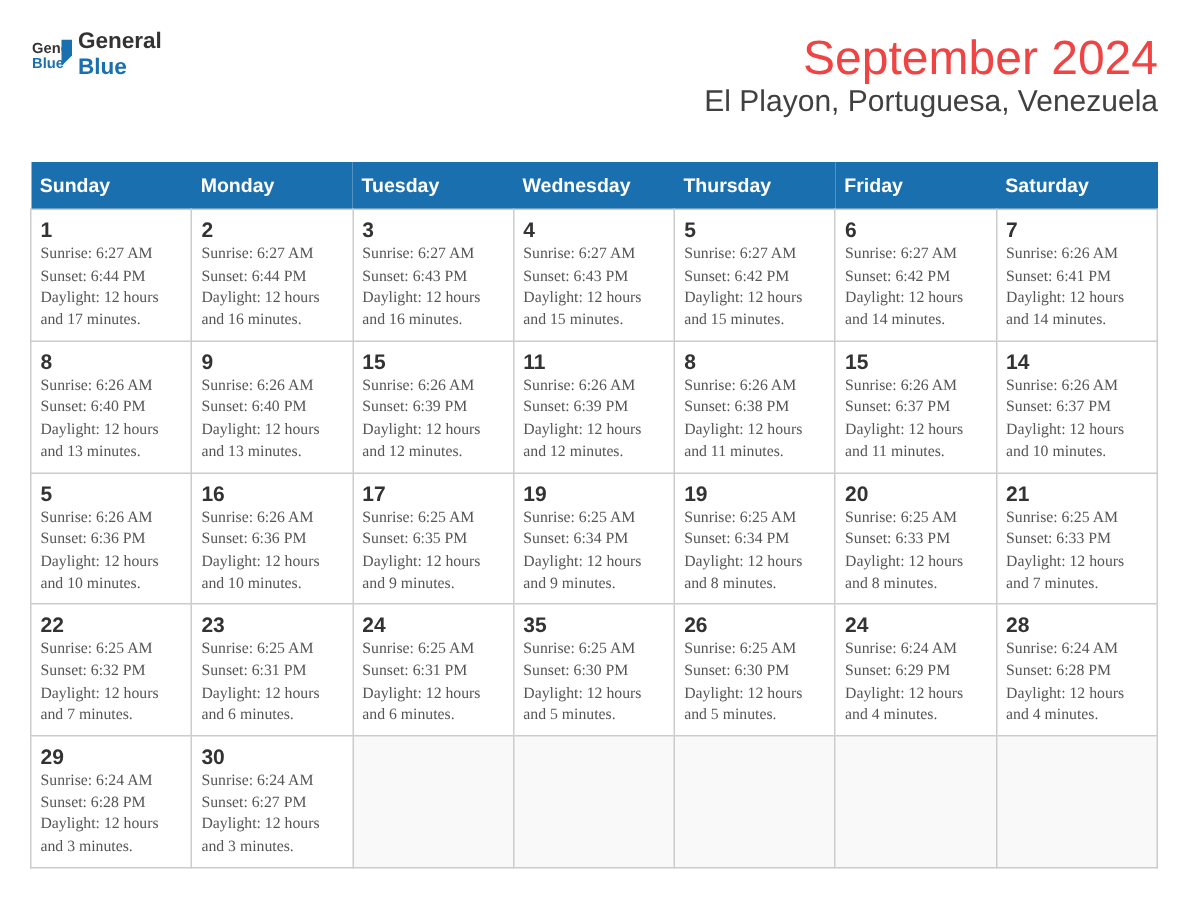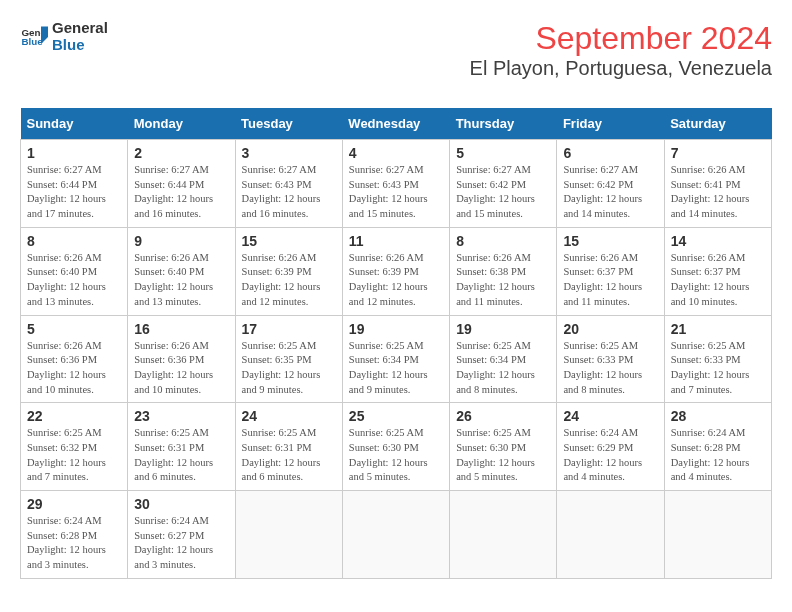--- a/index.html
+++ b/index.html
@@ -208,21 +208,21 @@
         </td>
         <td>
           <span class="day-number">23</span>
           <div class="day-info">Sunrise: 6:25 AM<br>Sunset: 6:31 PM<br>Daylight: 12 hours and 6 minutes.</div>
         </td>
         <td>
           <span class="day-number">24</span>
           <div class="day-info">Sunrise: 6:25 AM<br>Sunset: 6:31 PM<br>Daylight: 12 hours and 6 minutes.</div>
         </td>
         <td>
-          <span class="day-number">25</span>
+          <span class="day-number">35</span>
           <div class="day-info">Sunrise: 6:25 AM<br>Sunset: 6:30 PM<br>Daylight: 12 hours and 5 minutes.</div>
         </td>
         <td>
           <span class="day-number">26</span>
           <div class="day-info">Sunrise: 6:25 AM<br>Sunset: 6:30 PM<br>Daylight: 12 hours and 5 minutes.</div>
         </td>
         <td>
           <span class="day-number">24</span>
           <div class="day-info">Sunrise: 6:24 AM<br>Sunset: 6:29 PM<br>Daylight: 12 hours and 4 minutes.</div>
         </td>

